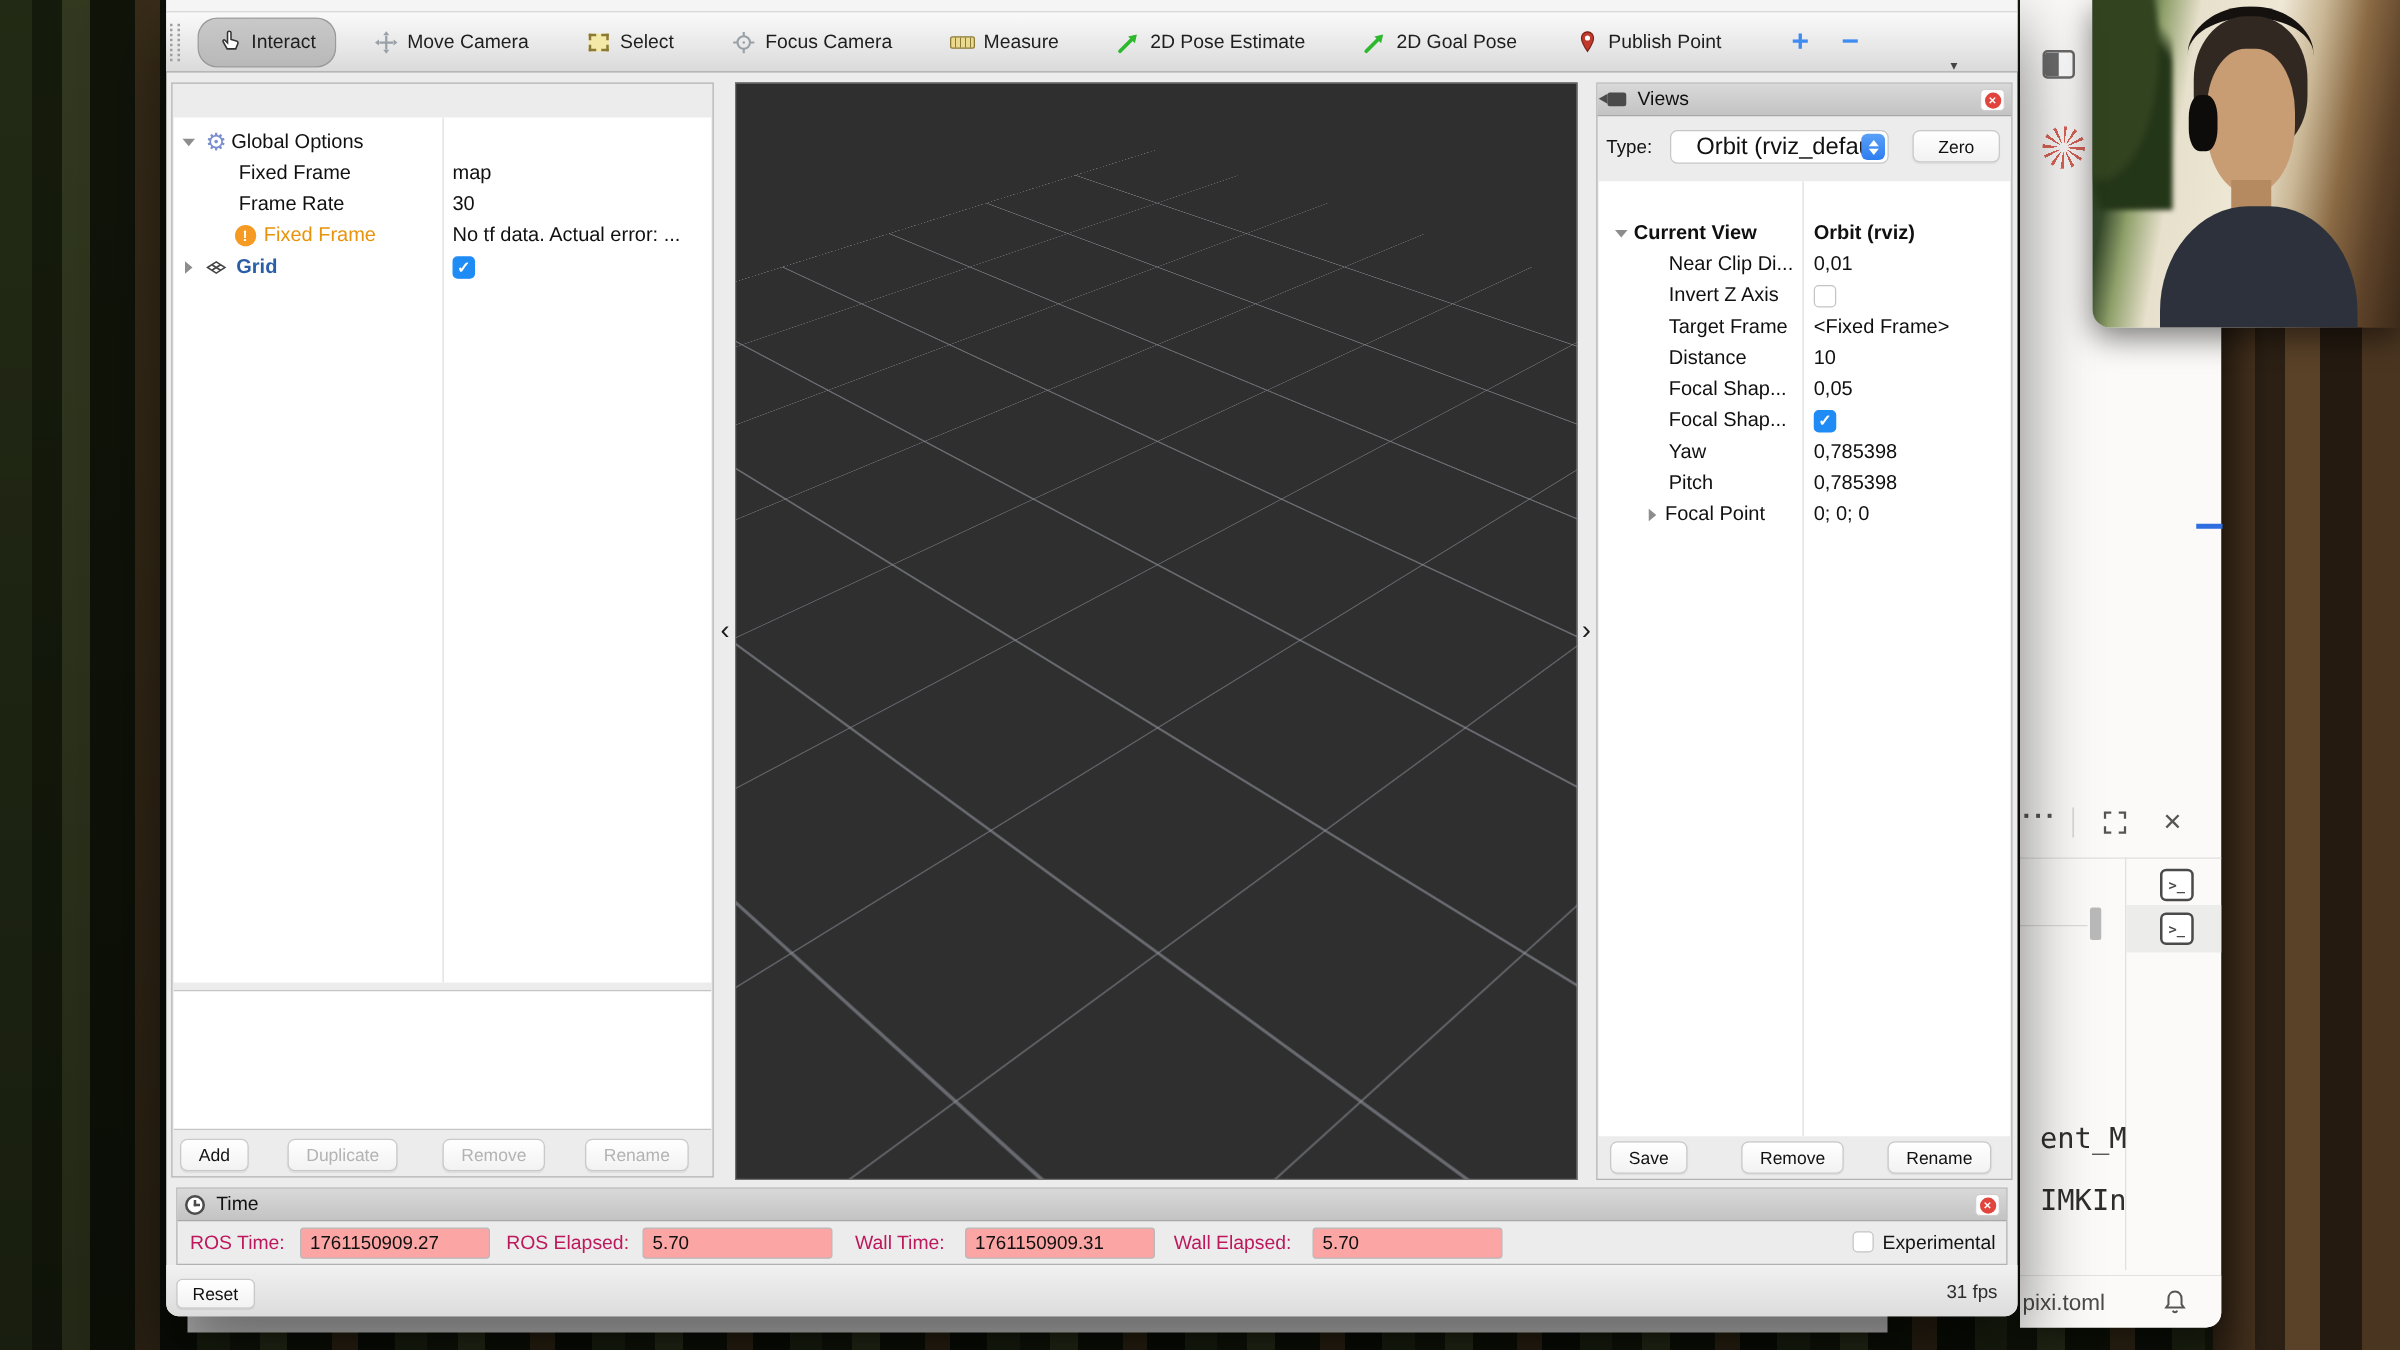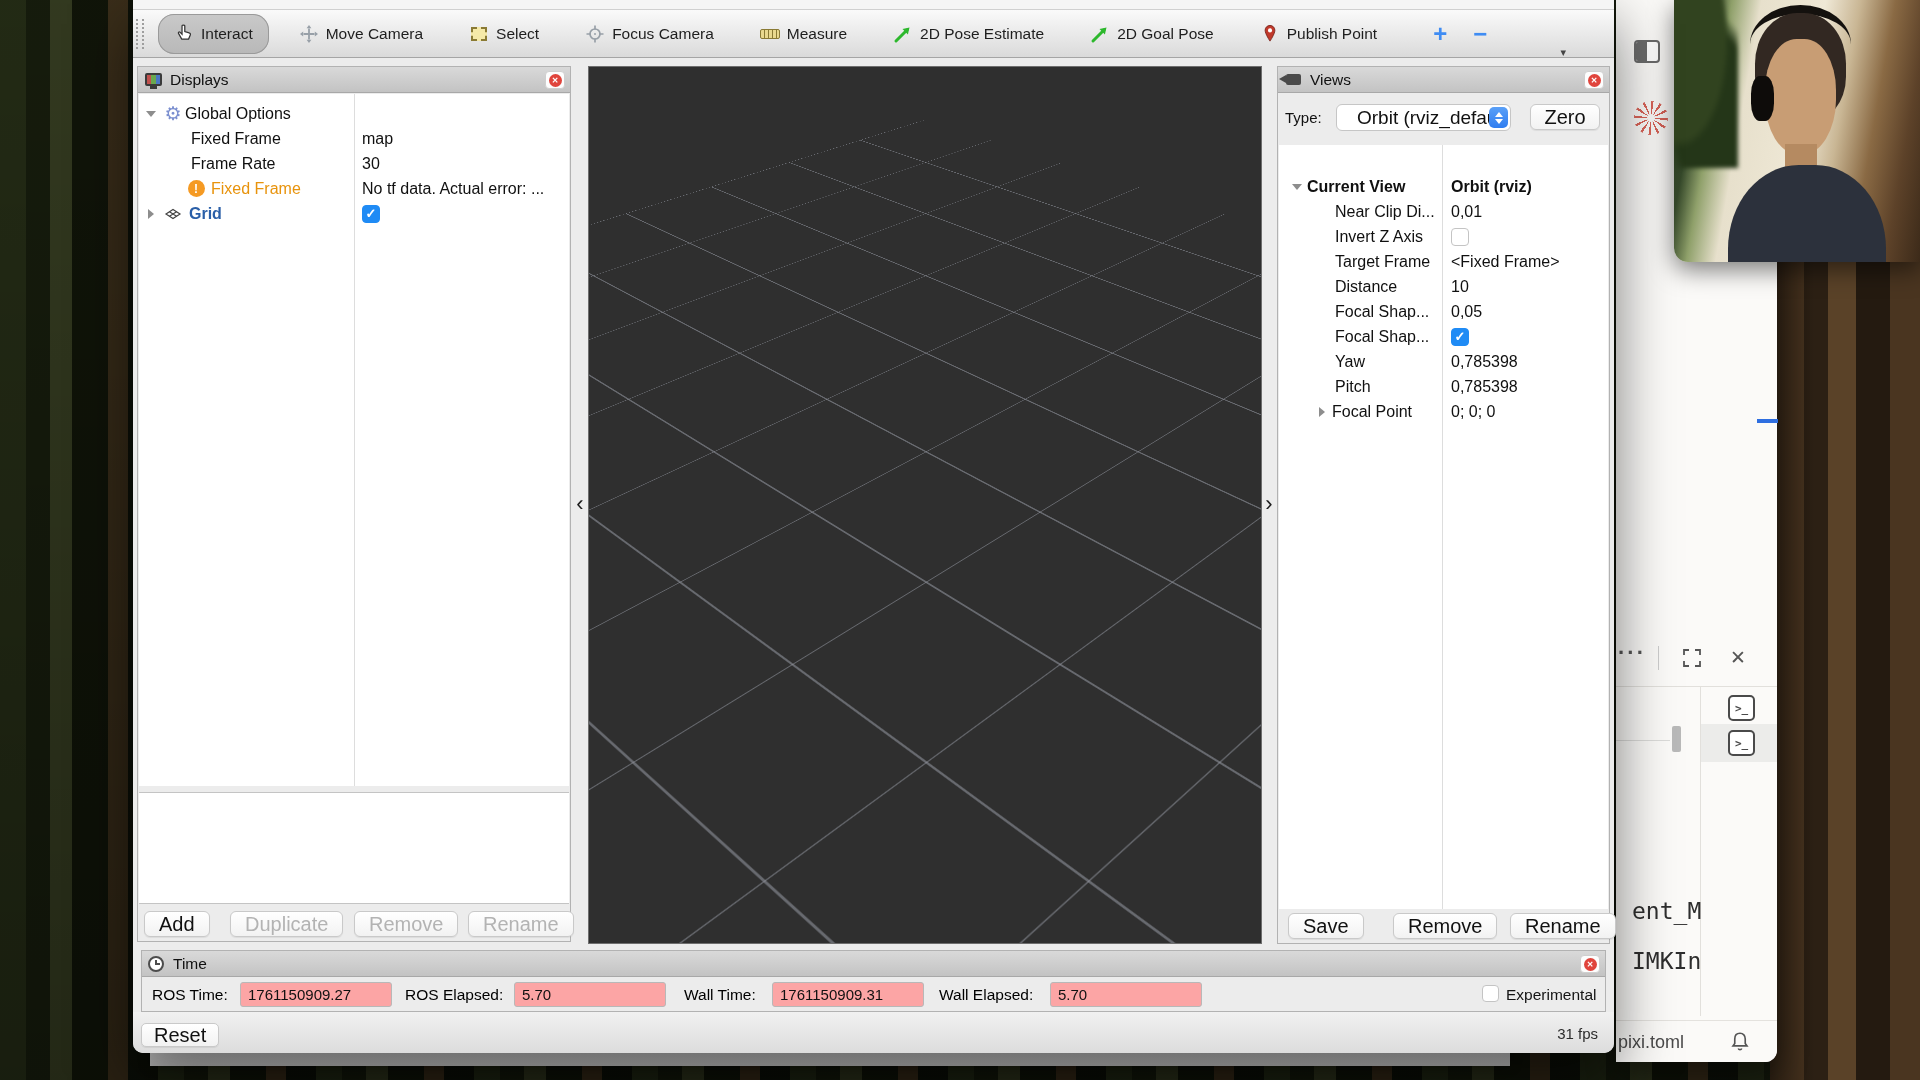--- a/index.html
+++ b/index.html
@@ -144,21 +144,21 @@
   .ind-warn { margin-left:43px; }
   .label-grid { color:#2a5fa8; font-weight:bold; margin-left:4px; }
   .swatch { width:15px; height:15px; background:#303030; border:1px solid #555; margin-right:7px; }
   .cbx { width:18px; height:18px; border-radius:4px; border:1px solid #c4c4c4; background:#fff;
     display:flex; align-items:center; justify-content:center; }
   .cbx[data-checked="true"] { background:#1f8bf5; border-color:#1f8bf5; }
   .cbx[data-checked="true"]::before { content:"✓"; color:#fff; font-size:13px; font-weight:bold; }
   .desc-box { position:absolute; left:1px; right:1px; top:725px; height:112px; background:#fff;
     border-top:1px solid #c4c4c4; border-bottom:1px solid #c4c4c4; }
   .btn { height:26px; padding:0 14px; border:1px solid #c9c9c9; border-radius:6px;
-    background:linear-gradient(180deg,#ffffff,#f2f2f2); font-size:20px; color:#111;
+    background:linear-gradient(180deg,#ffffff,#f2f2f2); font-size:14px; color:#111;
     display:inline-flex; align-items:center; justify-content:center; box-shadow:0 1px 1px rgba(0,0,0,.07); }
   .btn[data-enabled="false"] { color:#b3b3b3; }
   .displays-btns { position:absolute; left:0; right:12px; top:844px; height:30px; }
   .displays-btns .btn { position:absolute; }
 
   
   .viewport { position:absolute; left:455px; top:8px; width:674px; height:878px;
     background:#2f2f2f; overflow:hidden; border:1px solid #6e6e6e; }
   .grid3d { position:absolute; left:50%; top:44%; width:1500px; height:1500px;
     background:
@@ -197,21 +197,21 @@
   .views-btns .btn { position:absolute; }
 
   
   .time-panel { position:absolute; left:8px; top:950px; width:1465px; height:62px;
     background:#ececec; border:1px solid #b2b2b2; }
   .icon-clock { position:relative; width:16px; height:16px; border:2px solid #4c4c4c; border-radius:50%;
     margin:0 9px 0 6px; background:#fff; }
   .icon-clock::before { content:""; position:absolute; left:5px; top:2px; width:2px; height:5px; background:#4c4c4c; }
   .icon-clock::after { content:""; position:absolute; left:5px; top:5px; width:5px; height:2px; background:#4c4c4c; }
   .time-content { position:absolute; left:0; top:26px; width:100%; height:36px; }
-  .tfield-label { position:absolute; top:9px; font-size:15.5px; color:#000000; }
+  .tfield-label { position:absolute; top:9px; font-size:15.5px; color:#be185d; }
   .tfield-input { position:absolute; top:5px; height:25px; width:152px; background:#fca5a5;
     border:1px solid #b8b8b8; border-radius:3px; font-size:15px; color:#111;
     display:flex; align-items:center; padding-left:7px; }
   .exp-cbx { position:absolute; left:1340px; top:8px; width:17px; height:17px;
     border:1px solid #c4c4c4; border-radius:4px; background:#fff; }
   .exp-label { position:absolute; left:1364px; top:9px; font-size:15.5px; color:#141414; }
 
   
   .footer { position:absolute; left:0; top:1012px; width:100%; height:41px;
     background:linear-gradient(180deg,#f1f1f1,#dcdcdc); border-radius:0 0 10px 10px; }
@@ -350,25 +350,20 @@
     </div>
 
     <span class="tb-plus">+</span>
     <span class="tb-minus">−</span>
     <span class="tb-overflow"></span>
   </div>
 
   <div class="main">
 
     <div class="panel displays-panel">
-      <div class="panel-title">
-        <span class="icon-monitor"></span>
-        <span>Displays</span>
-        <span class="close-btn"></span>
-      </div>
 
       <div class="tree displays-tree">
         <div class="vdivider" style="left:215px;"></div>
 
         <div class="trow">
           <span class="cell-l">
             <span class="chev down"></span>
             <span class="row-ic i-gear"></span>
             <span>Global Options</span>
           </span>

